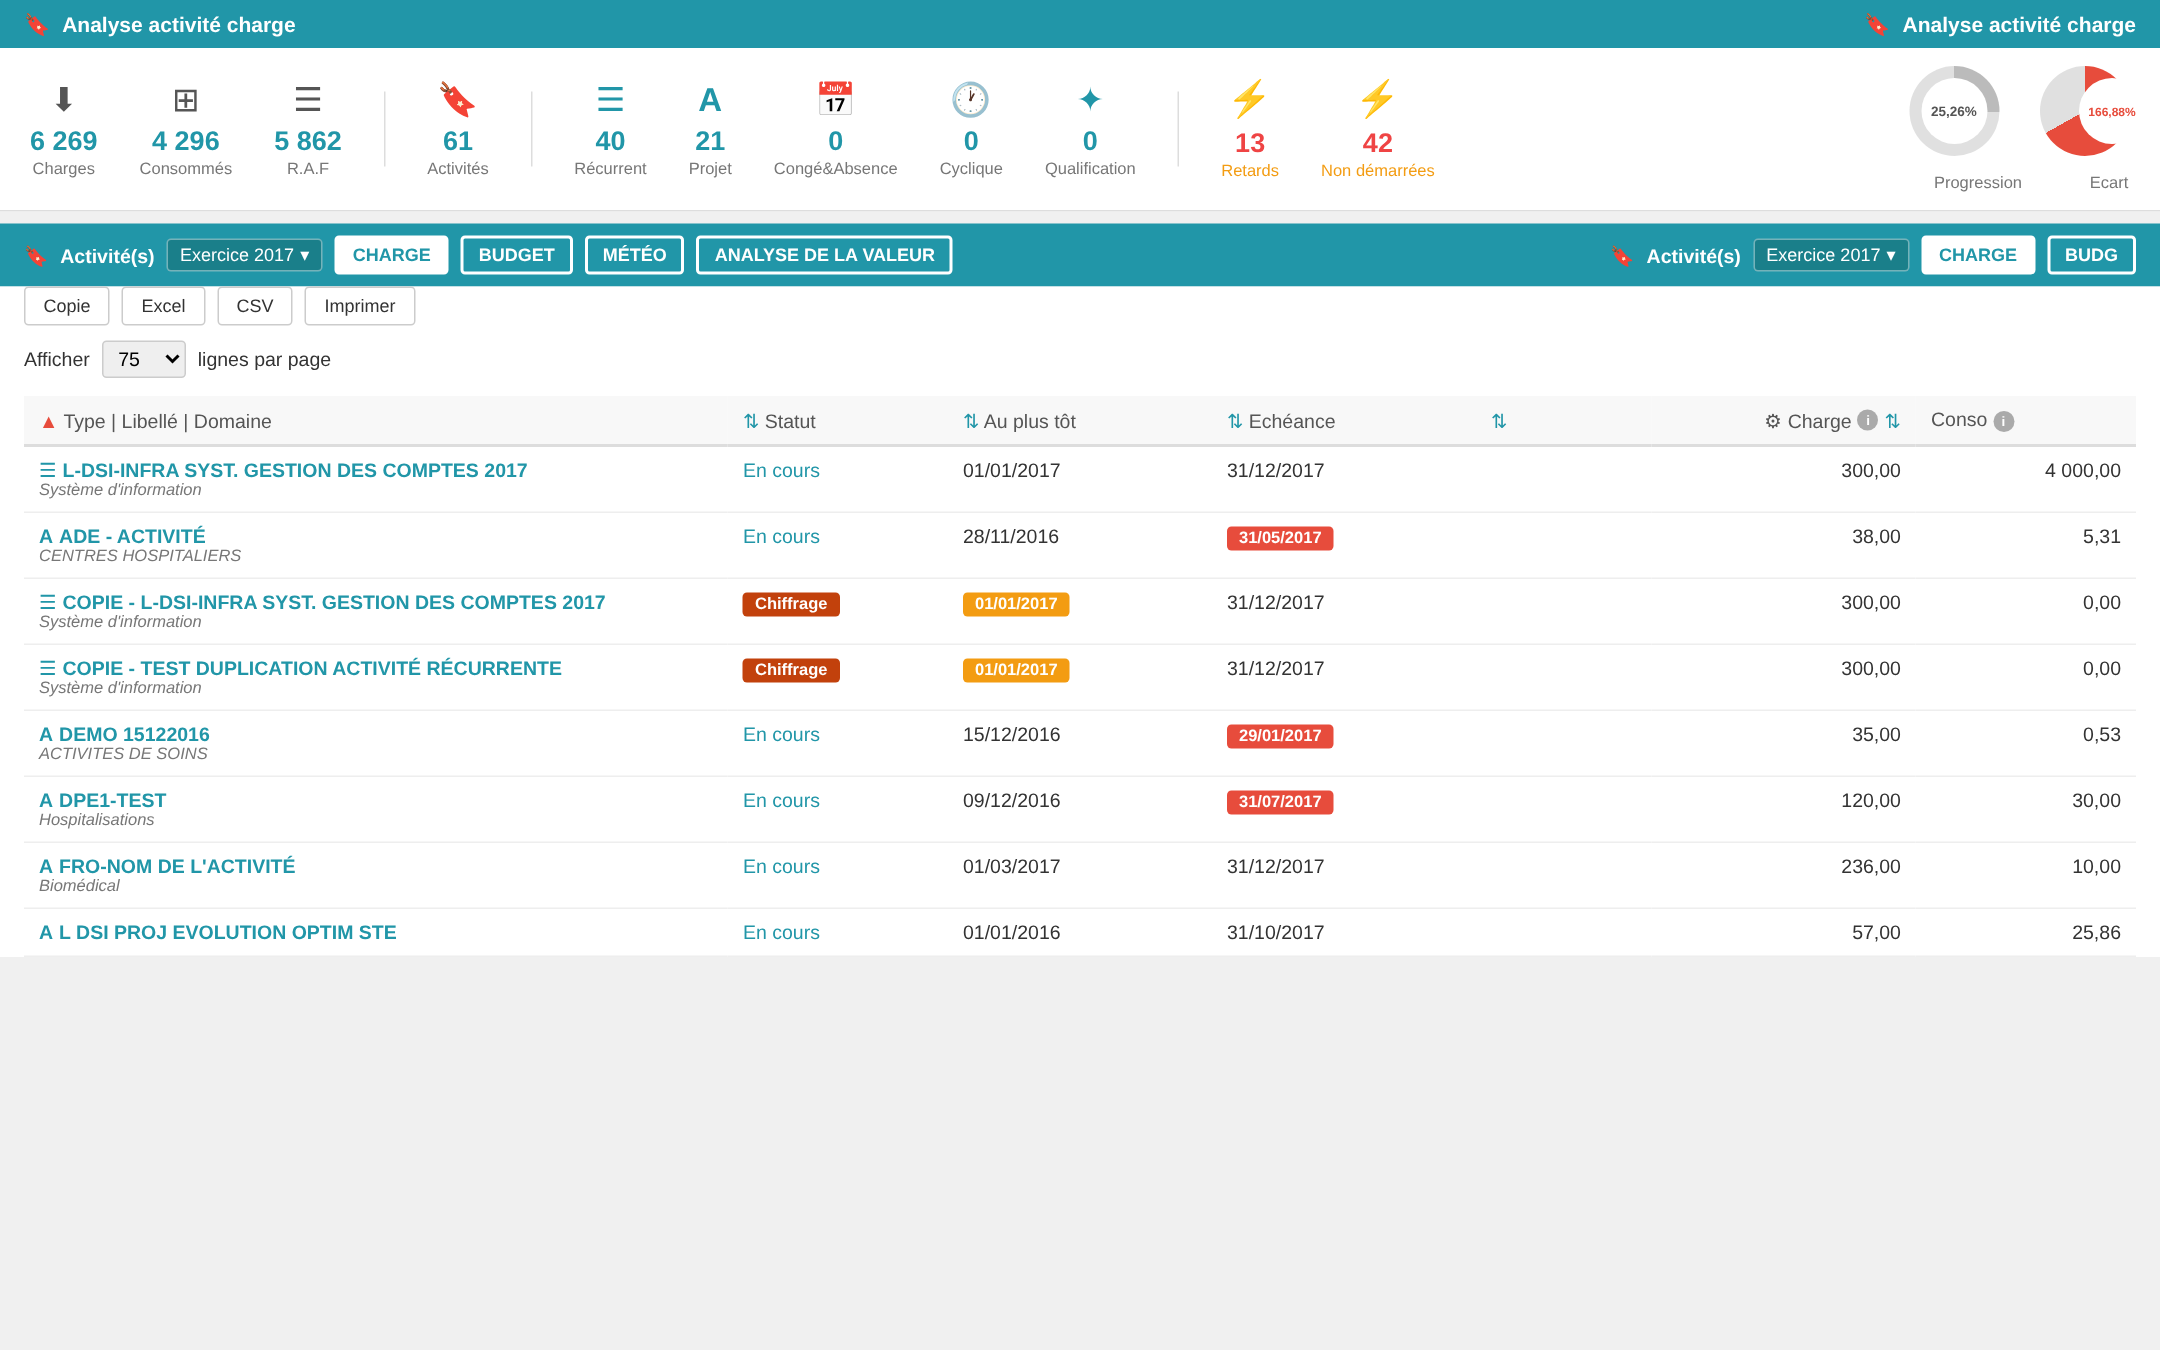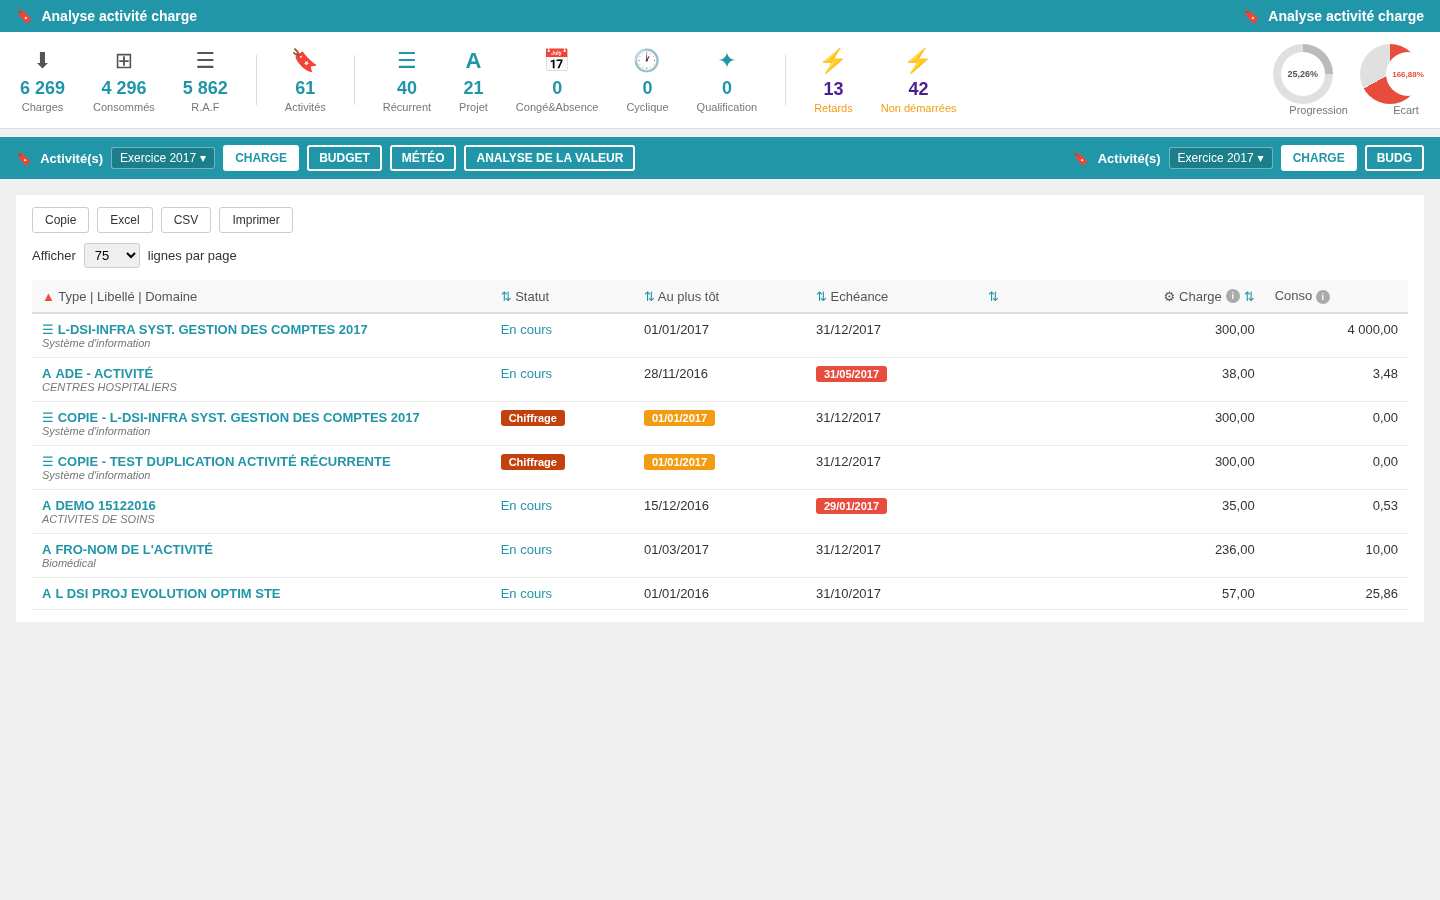--- a/index.html
+++ b/index.html
@@ -30,21 +30,21 @@
       flex-wrap: nowrap;
     }
     .stat-item {
       display: flex;
       flex-direction: column;
       align-items: center;
       cursor: pointer;
     }
     .stat-icon { font-size: 22px; color: #555; margin-bottom: 4px; }
     .stat-value { font-size: 18px; font-weight: bold; color: #2196a8; }
-    .stat-value.orange { color: #4c1d95; }
+    .stat-value.orange { color: #ef4444; }
     .stat-label { font-size: 11px; color: #777; margin-top: 2px; text-align: center; }
     .stat-divider { width: 1px; height: 50px; background: #ddd; }
 
     
     .gauge-area {
       display: flex;
       gap: 12px;
       margin-left: auto;
       align-items: center;
     }
@@ -71,21 +71,21 @@
       width: 44px; height: 44px;
       background: white;
       border-radius: 50%;
       display: flex;
       align-items: center;
       justify-content: center;
       font-size: 9px;
       font-weight: bold;
       position: absolute;
     }
-    .gauge-label { font-size: 11px; color: #777; margin-top: 0; padding-left: 32px; }
+    .gauge-label { font-size: 11px; color: #777; margin-top: 12px; padding-left: 32px; }
 
     
     .tab-bar {
       background: #2196a8;
       padding: 8px 16px;
       display: flex;
       align-items: center;
       gap: 8px;
       justify-content: space-between;
     }
@@ -109,22 +109,22 @@
       font-weight: bold;
       cursor: pointer;
       border: 2px solid white;
     }
     .tab-btn.active { background: white; color: #2196a8; }
     .tab-btn.inactive { background: transparent; color: white; }
 
     
     .content-area {
       background: white;
-      margin: 16px;
-      padding: 12px 16px;
+      margin: 0;
+      padding: 0 16px;
     }
 
     
     .toolbar-row {
       display: flex;
       align-items: center;
       gap: 8px;
       margin-bottom: 10px;
     }
     .tool-btn {
@@ -416,21 +416,21 @@
     <div>
       <span style="color:#2196a8; margin-right:4px; font-weight:bold;">A</span><a class="activity-link">ADE - ACTIVITÉ</a>
     </div>
     <div class="activity-sub">CENTRES HOSPITALIERS</div>
   </td>
           <td class="col-statut"><span class="status-encours">En cours</span></td>
           <td class="col-auplus"><span>28/11/2016</span></td>
           <td class="col-echeance"><span class="date-badge red">31/05/2017</span></td>
           <td class="col-empty"></td>
           <td class="col-charge num-right"><span>38,00</span></td>
-          <td class="col-conso num-right"><span>3,48</span></td>
+          <td class="col-conso num-right"><span>5,31</span></td>
         </tr>
         <tr>
           <td class="col-type">
     <div>
       <span style="color:#2196a8; margin-right:4px;">☰</span><a class="activity-link">COPIE - L-DSI-INFRA SYST. GESTION DES COMPTES 2017</a>
     </div>
     <div class="activity-sub">Système d'information</div>
   </td>
           <td class="col-statut"><span class="status-chiffrage">Chiffrage</span></td>
           <td class="col-auplus"><span class="date-badge orange">01/01/2017</span></td>
@@ -463,20 +463,34 @@
           <td class="col-statut"><span class="status-encours">En cours</span></td>
           <td class="col-auplus"><span>15/12/2016</span></td>
           <td class="col-echeance"><span class="date-badge red">29/01/2017</span></td>
           <td class="col-empty"></td>
           <td class="col-charge num-right"><span>35,00</span></td>
           <td class="col-conso num-right"><span>0,53</span></td>
         </tr>
         <tr>
           <td class="col-type">
     <div>
+      <span style="color:#2196a8; margin-right:4px; font-weight:bold;">A</span><a class="activity-link">DPE1-TEST</a>
+    </div>
+    <div class="activity-sub">Hospitalisations</div>
+  </td>
+          <td class="col-statut"><span class="status-encours">En cours</span></td>
+          <td class="col-auplus"><span>09/12/2016</span></td>
+          <td class="col-echeance"><span class="date-badge red">31/07/2017</span></td>
+          <td class="col-empty"></td>
+          <td class="col-charge num-right"><span>120,00</span></td>
+          <td class="col-conso num-right"><span>30,00</span></td>
+        </tr>
+        <tr>
+          <td class="col-type">
+    <div>
       <span style="color:#2196a8; margin-right:4px; font-weight:bold;">A</span><a class="activity-link">FRO-NOM DE L'ACTIVITÉ</a>
     </div>
     <div class="activity-sub">Biomédical</div>
   </td>
           <td class="col-statut"><span class="status-encours">En cours</span></td>
           <td class="col-auplus"><span>01/03/2017</span></td>
           <td class="col-echeance"><span>31/12/2017</span></td>
           <td class="col-empty"></td>
           <td class="col-charge num-right"><span>236,00</span></td>
           <td class="col-conso num-right"><span>10,00</span></td>

